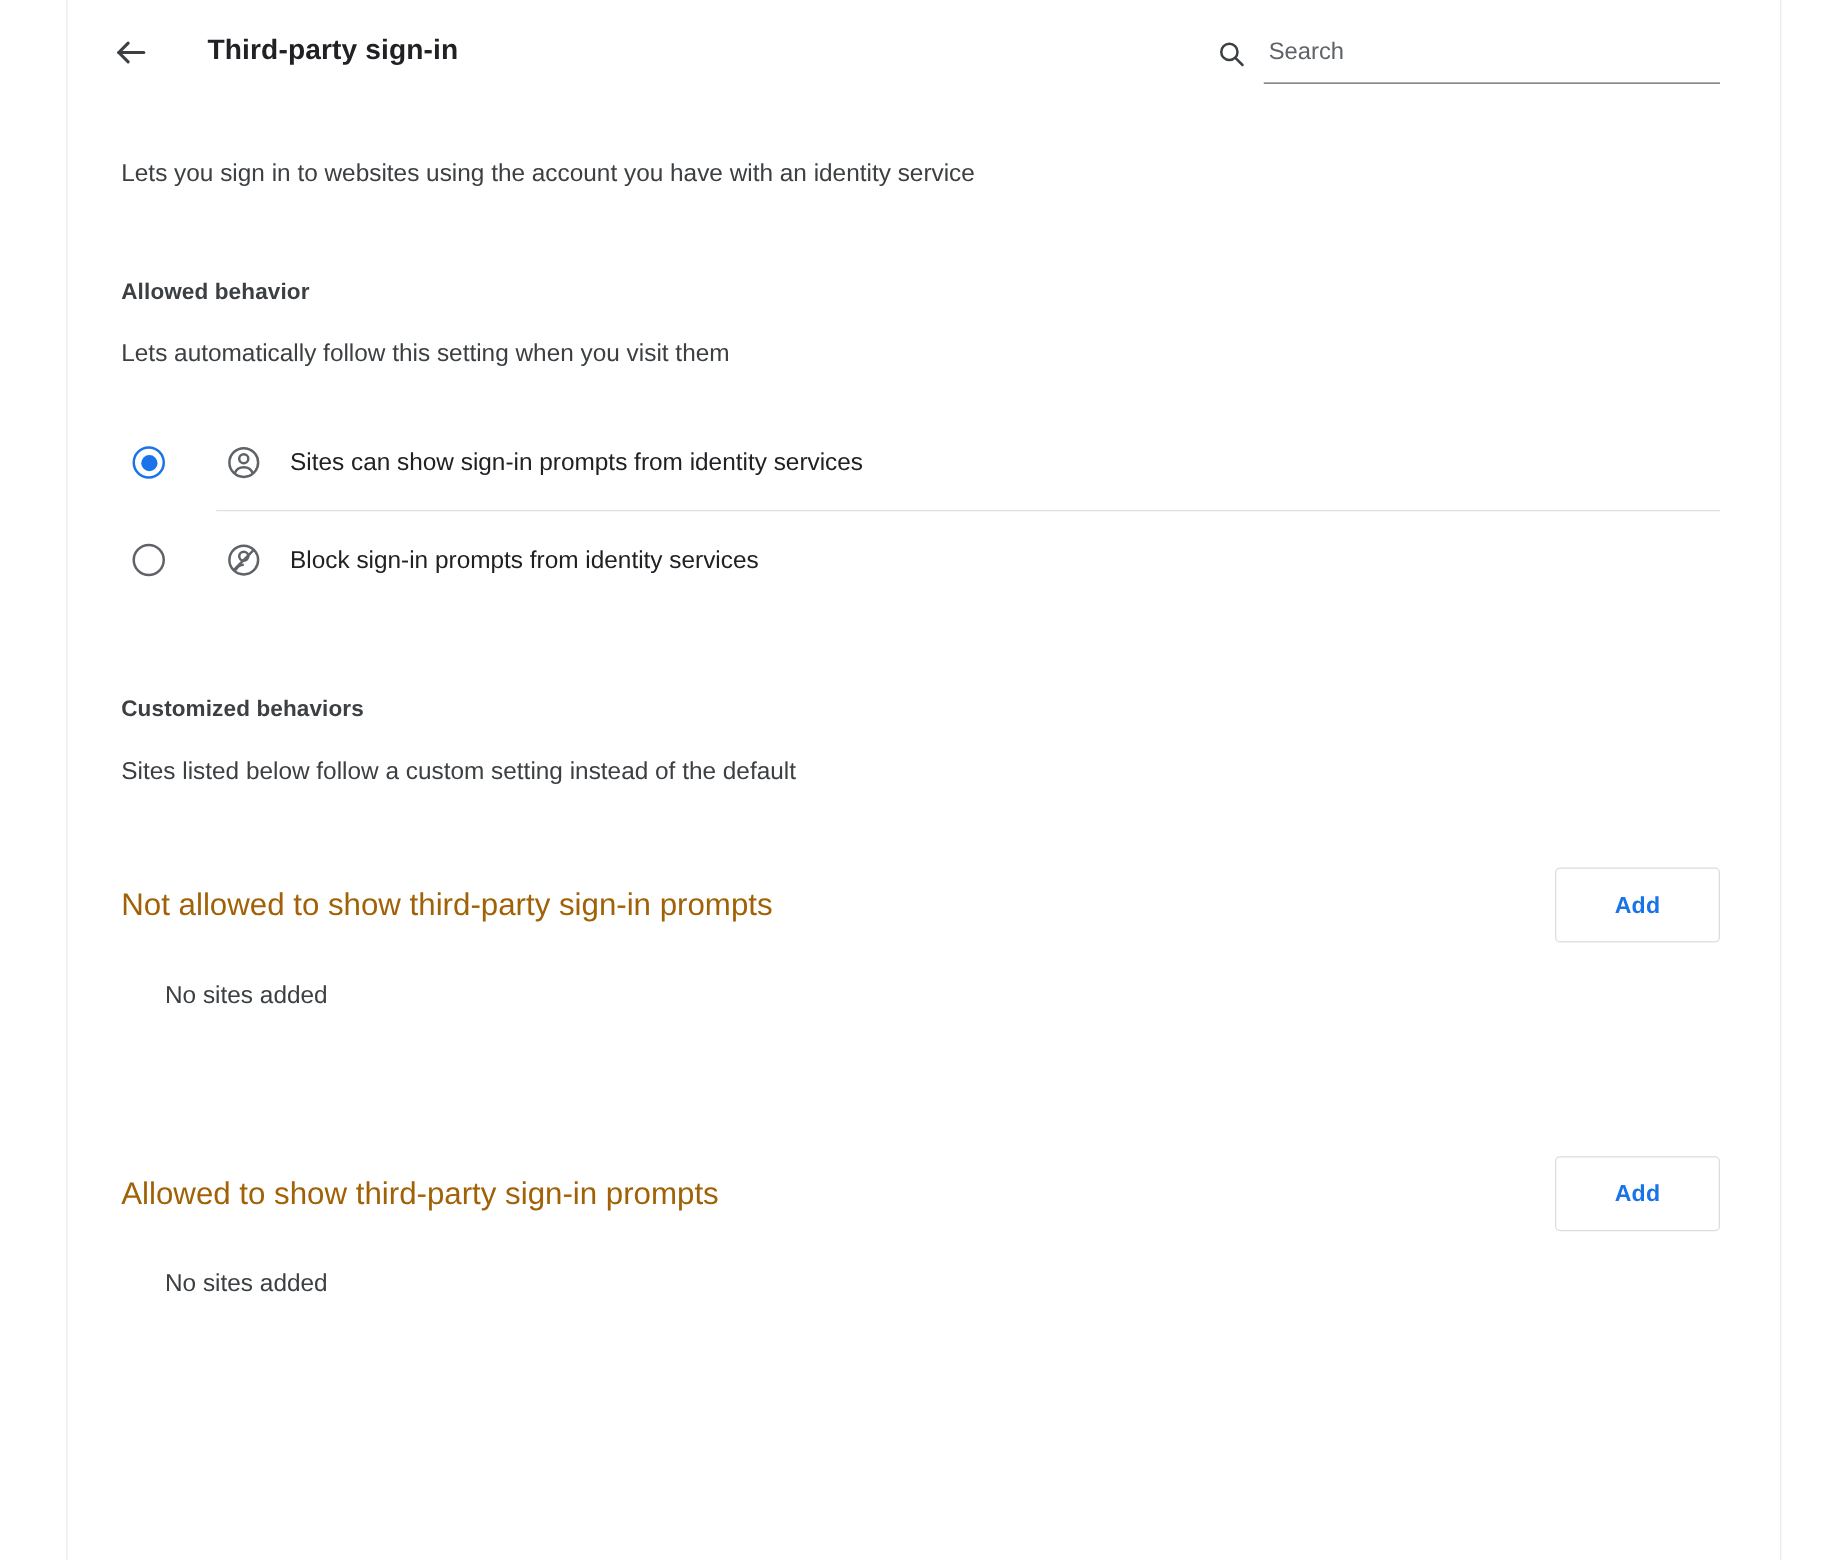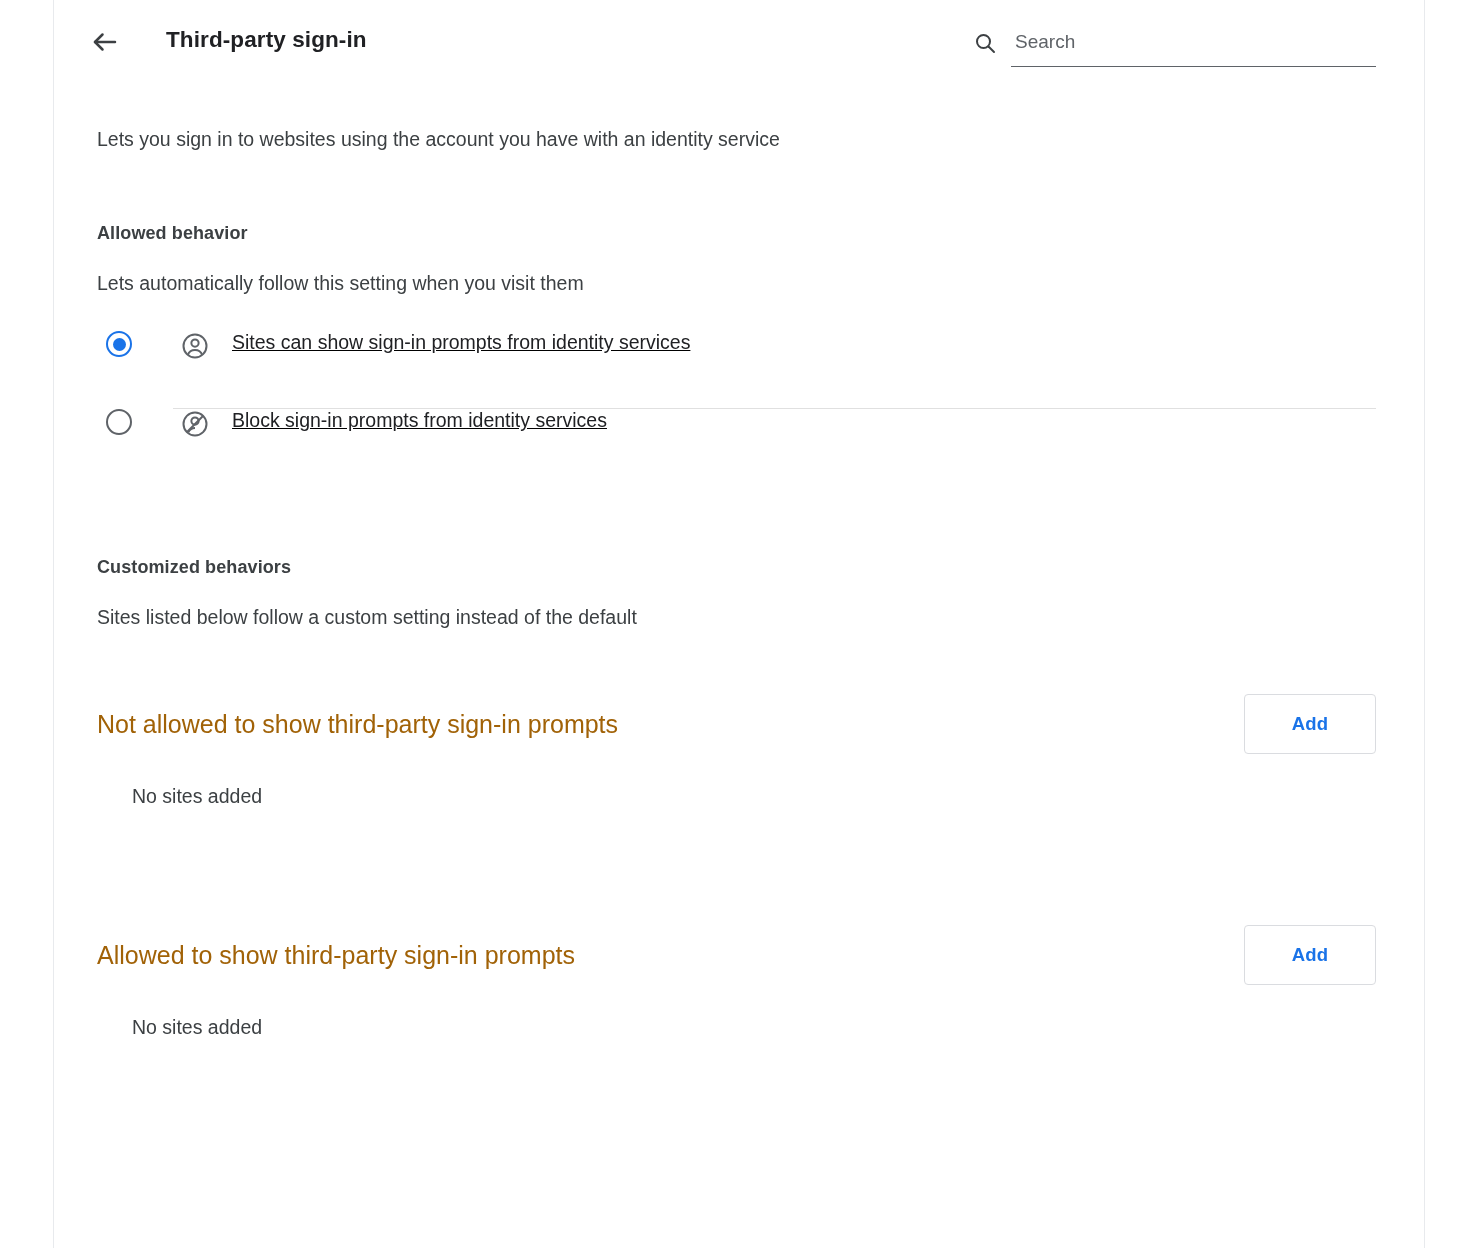--- a/index.html
+++ b/index.html
@@ -135,24 +135,23 @@
     margin-top: 28px;
   }
 
   
   .radio-list {
     margin-top: 36px;
   }
   .radio-row {
     position: relative;
     display: flex;
-    align-items: flex-start;
+    align-items: center;
     height: 78px;
     cursor: pointer;
-    text-decoration: underline;
   }
   .radio-row .sep {
     position: absolute;
     left: 76px;
     right: 0;
     bottom: 0;
     height: 1px;
     background: #e0e0e0;
   }
   .radio {

